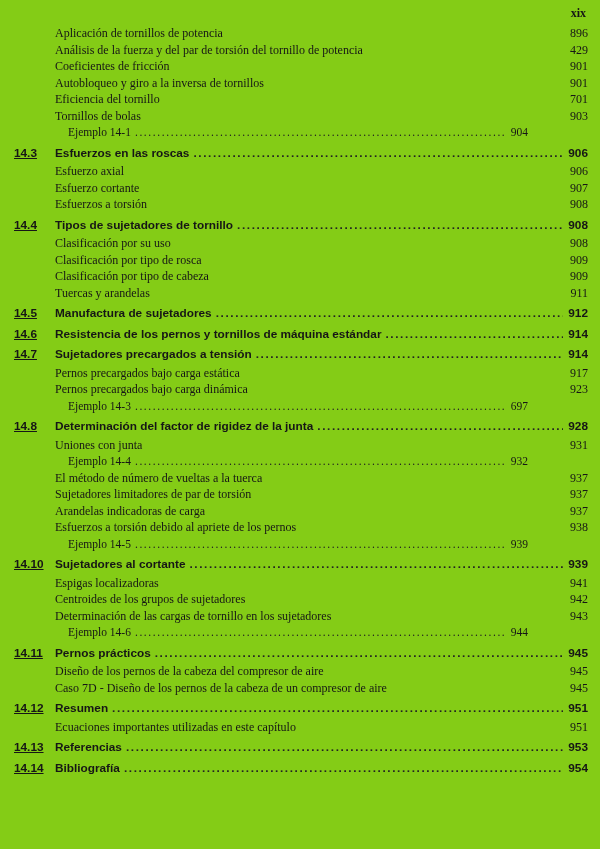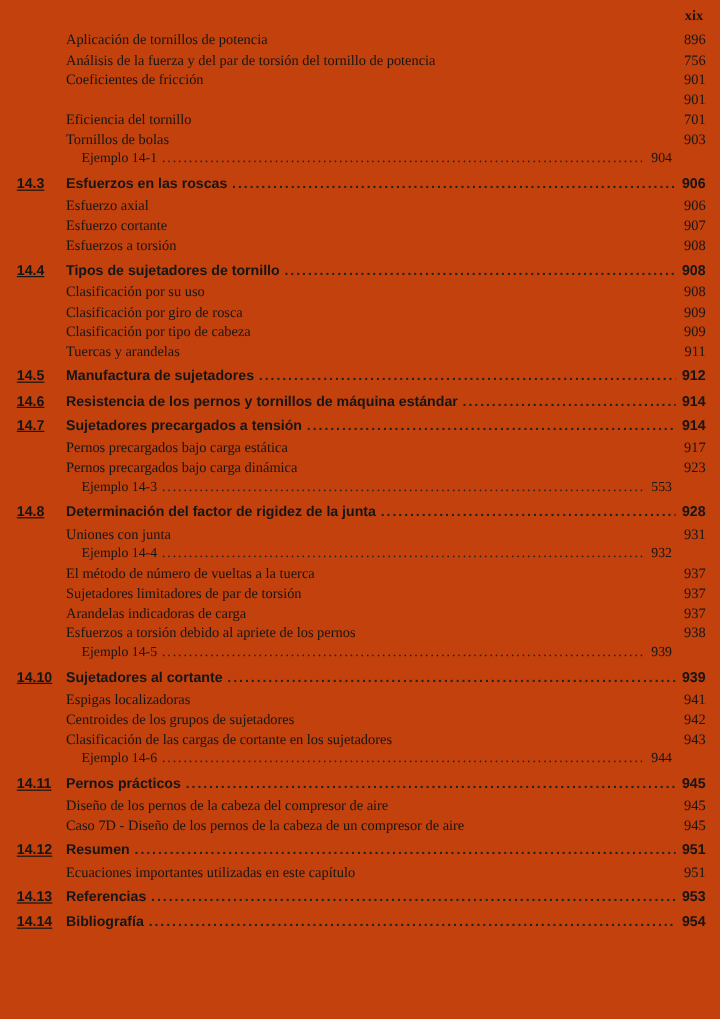--- a/index.html
+++ b/index.html
@@ -1,18 +1,18 @@
 <!DOCTYPE html>
 <html><head>
 <meta charset="utf-8">
 <style>
   html,body { margin:0; padding:0; background:#e8e8e4; }
   .page {
     width:600px; height:849px;
-    background:#c2410c;
+    background:#84cc16;
     box-sizing:border-box;
     padding:6px 12px 0 14px;
     font-family:"Liberation Serif", serif;
     color:#161616;
     overflow:hidden;
     position:relative;
   }
   .folio {
     text-align:right;
     font-weight:bold;
@@ -23,21 +23,21 @@
   }
   .toc { width:100%; }
   .row {
     display:flex;
     align-items:flex-end;
     font-size:12px;
     line-height:16.5px;
     white-space:nowrap;
   }
   .row.sub { padding-left:41px; }
-  .row.example { padding-left:54px; margin-right:28px; font-size:11.5px; }
+  .row.example { padding-left:54px; margin-right:60px; font-size:11.5px; }
   .row.section {
     font-family:"Liberation Sans", sans-serif;
     font-weight:bold;
     font-size:11.8px;
     margin:4px 0 2px 0;
   }
   .num { flex:none; width:41px;text-decoration:underline; }
   .label { flex:none; }
   .spacer { flex:1 1 auto; }
   .leader {
@@ -61,28 +61,29 @@
   <div class="folio">xix</div>
   <div class="toc">
       <div class="row sub">
         <span class="label">Aplicación de tornillos de potencia</span>
         <span class="spacer"></span>
         <span class="pagenum">896</span>
       </div>
       <div class="row sub">
         <span class="label">Análisis de la fuerza y del par de torsión del tornillo de potencia</span>
         <span class="spacer"></span>
-        <span class="pagenum">756</span>
+        <span class="pagenum">429</span>
       </div>
       <div class="row sub">
         <span class="label">Coeficientes de fricción</span>
         <span class="spacer"></span>
         <span class="pagenum">901</span>
       </div>
       <div class="row sub">
+        <span class="label">Autobloqueo y giro a la inversa de tornillos</span>
         <span class="spacer"></span>
         <span class="pagenum">901</span>
       </div>
       <div class="row sub">
         <span class="label">Eficiencia del tornillo</span>
         <span class="spacer"></span>
         <span class="pagenum">701</span>
       </div>
       <div class="row sub">
         <span class="label">Tornillos de bolas</span>
@@ -120,21 +121,21 @@
         <span class="label">Tipos de sujetadores de tornillo</span>
         <span class="leader"></span>
         <span class="pagenum">908</span>
       </div>
       <div class="row sub">
         <span class="label">Clasificación por su uso</span>
         <span class="spacer"></span>
         <span class="pagenum">908</span>
       </div>
       <div class="row sub">
-        <span class="label">Clasificación por giro de rosca</span>
+        <span class="label">Clasificación por tipo de rosca</span>
         <span class="spacer"></span>
         <span class="pagenum">909</span>
       </div>
       <div class="row sub">
         <span class="label">Clasificación por tipo de cabeza</span>
         <span class="spacer"></span>
         <span class="pagenum">909</span>
       </div>
       <div class="row sub">
         <span class="label">Tuercas y arandelas</span>
@@ -165,21 +166,21 @@
         <span class="pagenum">917</span>
       </div>
       <div class="row sub">
         <span class="label">Pernos precargados bajo carga dinámica</span>
         <span class="spacer"></span>
         <span class="pagenum">923</span>
       </div>
       <div class="row example">
         <span class="label">Ejemplo 14-3</span>
         <span class="leader"></span>
-        <span class="pagenum">553</span>
+        <span class="pagenum">697</span>
       </div>
       <div class="row section">
         <span class="num">14.8</span>
         <span class="label">Determinación del factor de rigidez de la junta</span>
         <span class="leader"></span>
         <span class="pagenum">928</span>
       </div>
       <div class="row sub">
         <span class="label">Uniones con junta</span>
         <span class="spacer"></span>
@@ -225,21 +226,21 @@
         <span class="label">Espigas localizadoras</span>
         <span class="spacer"></span>
         <span class="pagenum">941</span>
       </div>
       <div class="row sub">
         <span class="label">Centroides de los grupos de sujetadores</span>
         <span class="spacer"></span>
         <span class="pagenum">942</span>
       </div>
       <div class="row sub">
-        <span class="label">Clasificación de las cargas de cortante en los sujetadores</span>
+        <span class="label">Determinación de las cargas de tornillo en los sujetadores</span>
         <span class="spacer"></span>
         <span class="pagenum">943</span>
       </div>
       <div class="row example">
         <span class="label">Ejemplo 14-6</span>
         <span class="leader"></span>
         <span class="pagenum">944</span>
       </div>
       <div class="row section">
         <span class="num">14.11</span>

